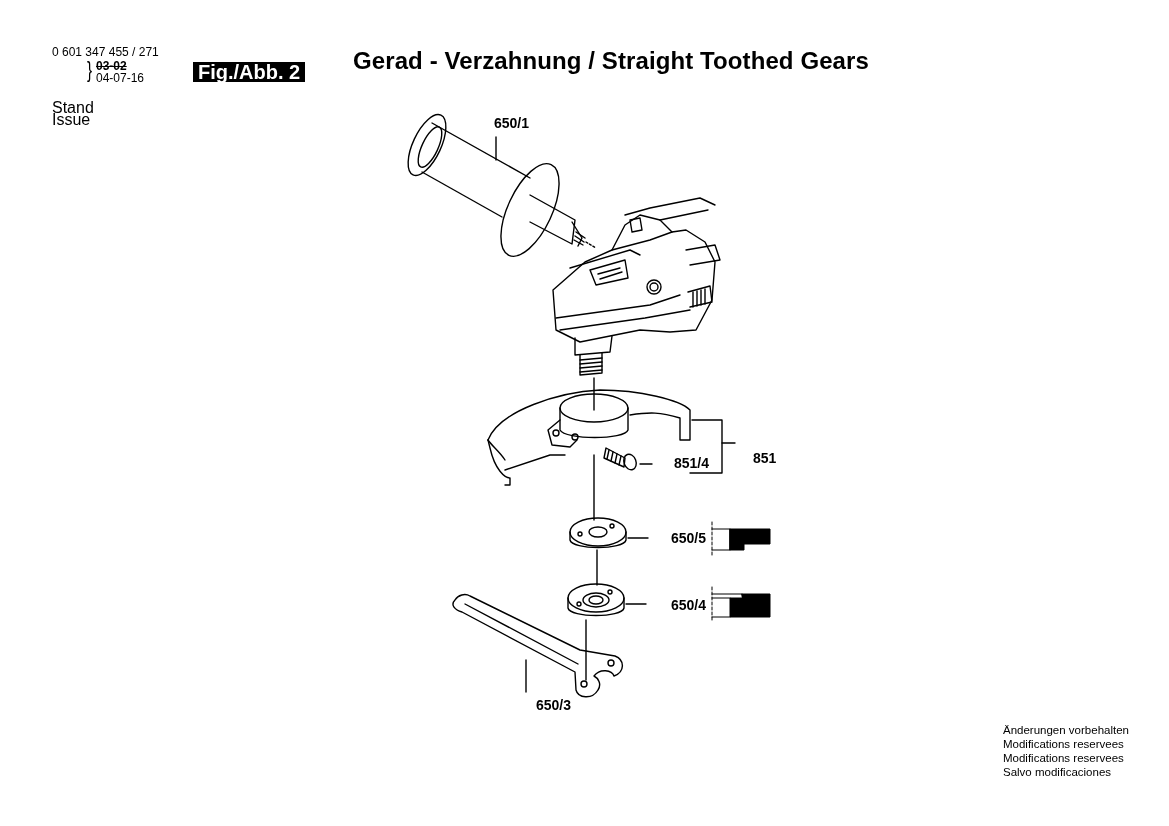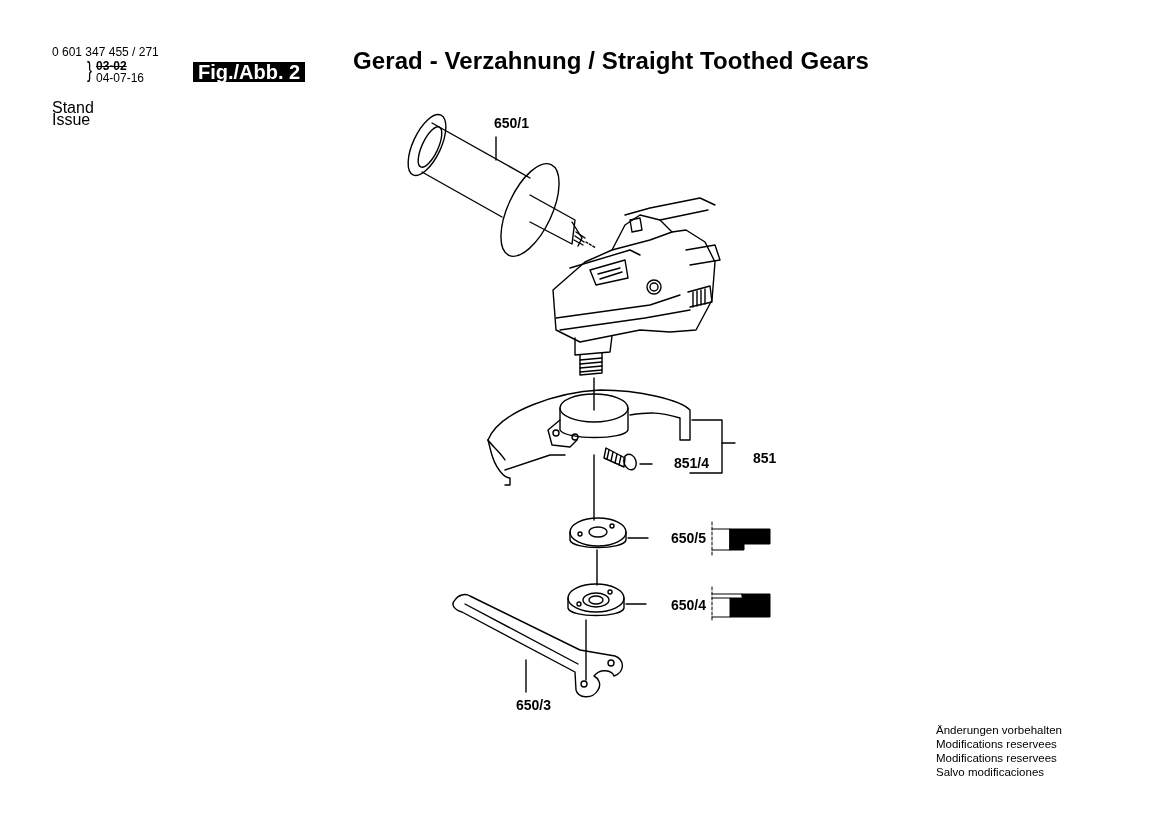--- a/index.html
+++ b/index.html
@@ -8,21 +8,21 @@
   .abs { position: absolute; }
   .docnum { left: 52px; top: 46px; font-size: 12px; line-height: 13px; }
   .stand { left: 52px; top: 60px; font-size: 16px; line-height: 12px; margin-top: 42px; }
   .brace { left: 86px; top: 58px; font-size: 22px; line-height: 24px; transform: scaleX(0.7); }
   .dates { left: 96px; top: 60px; font-size: 12px; line-height: 12px; }
   .strike { text-decoration: line-through; font-weight: bold; }
   .figbadge { left: 157px; top: 62px; background: #000; color: #fff; font-weight: bold;
               font-size: 20px; padding: 1px 5px; line-height: 18px; margin-left: 36px; }
   .title { left: 353px; top: 47px; font-size: 24px; font-weight: bold; letter-spacing: 0.1px; }
   .lbl { font-size: 14px; font-weight: bold; margin-left: 16px; }
-  .note { left: 936px; top: 723px; font-size: 11.5px; line-height: 14px; }
+  .note { left: 1003px; top: 723px; font-size: 11.5px; line-height: 14px; }
   svg.drawing { position: absolute; left: 0; top: 0; }
 </style>
 </head>
 <body>
 
 <div class="abs docnum">0 601 347 455 / 271</div>
 <div class="abs stand">
   <div>Stand</div>
   <div>Issue</div>
 </div>
@@ -135,20 +135,20 @@
     <circle cx="611" cy="663" r="3"></circle>
     <line x1="526" y1="660" x2="526" y2="692"></line>
   </g>
 </svg>
 
 <div class="abs lbl" style="left:478px; top:115px;">650/1</div>
 <div class="abs lbl" style="left:737px; top:450px;">851</div>
 <div class="abs lbl" style="left:658px; top:455px;">851/4</div>
 <div class="abs lbl" style="left:655px; top:530px;">650/5</div>
 <div class="abs lbl" style="left:655px; top:597px;">650/4</div>
-<div class="abs lbl" style="left:500px; top:697px;">650/3</div>
+<div class="abs lbl" style="left:520px; top:697px;">650/3</div>
 
 <div class="abs note">
   <div>Änderungen vorbehalten</div>
   <div>Modifications reservees</div>
   <div>Modifications reservees</div>
   <div>Salvo modificaciones</div>
 </div>
 
 </body></html>

